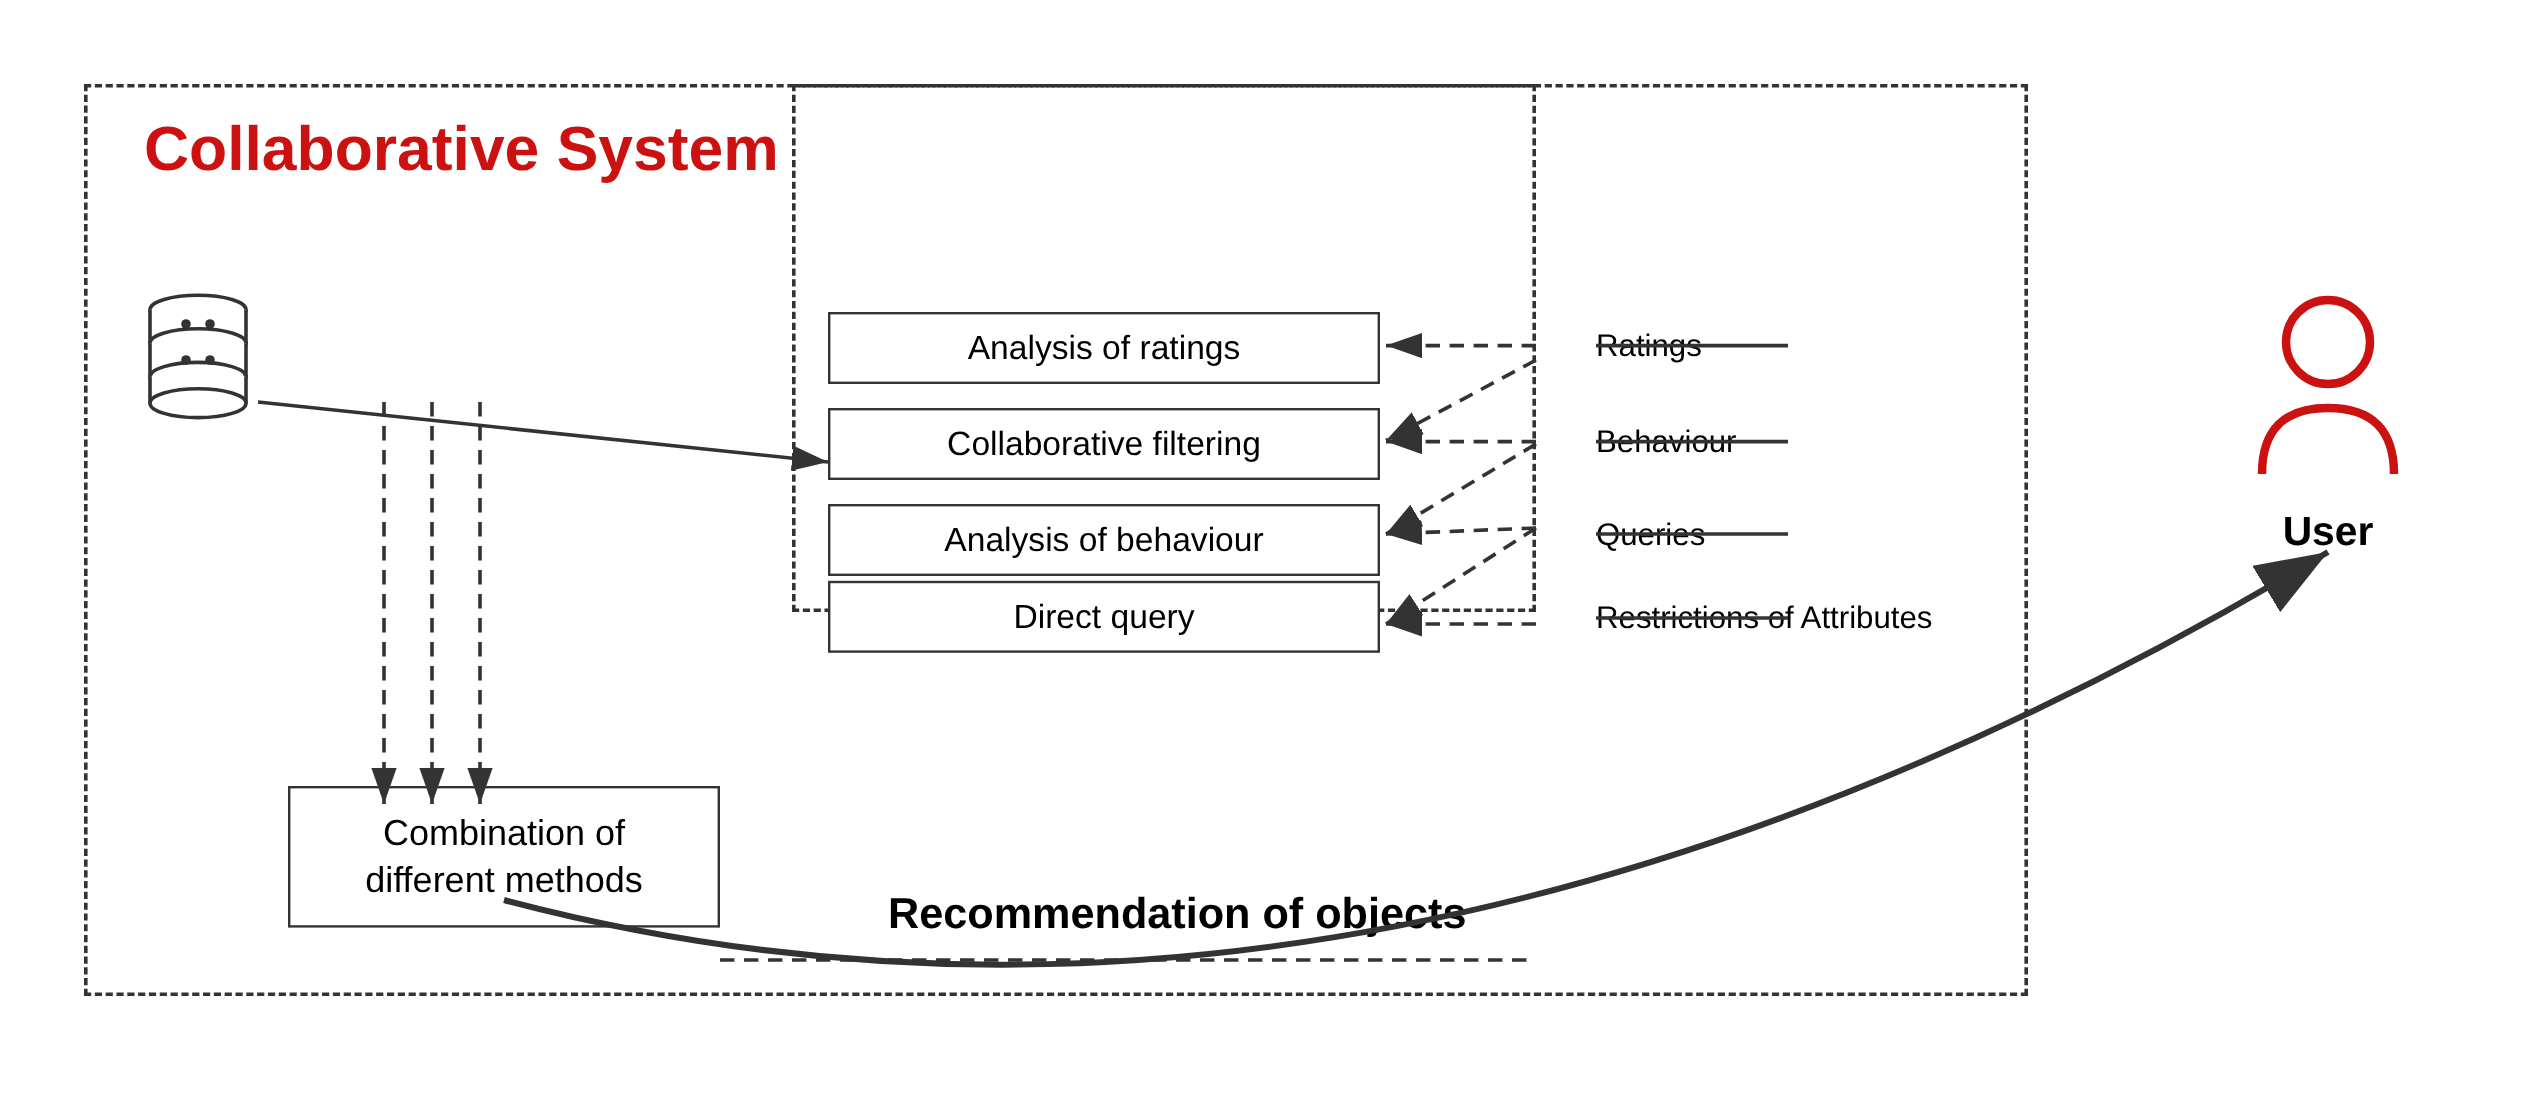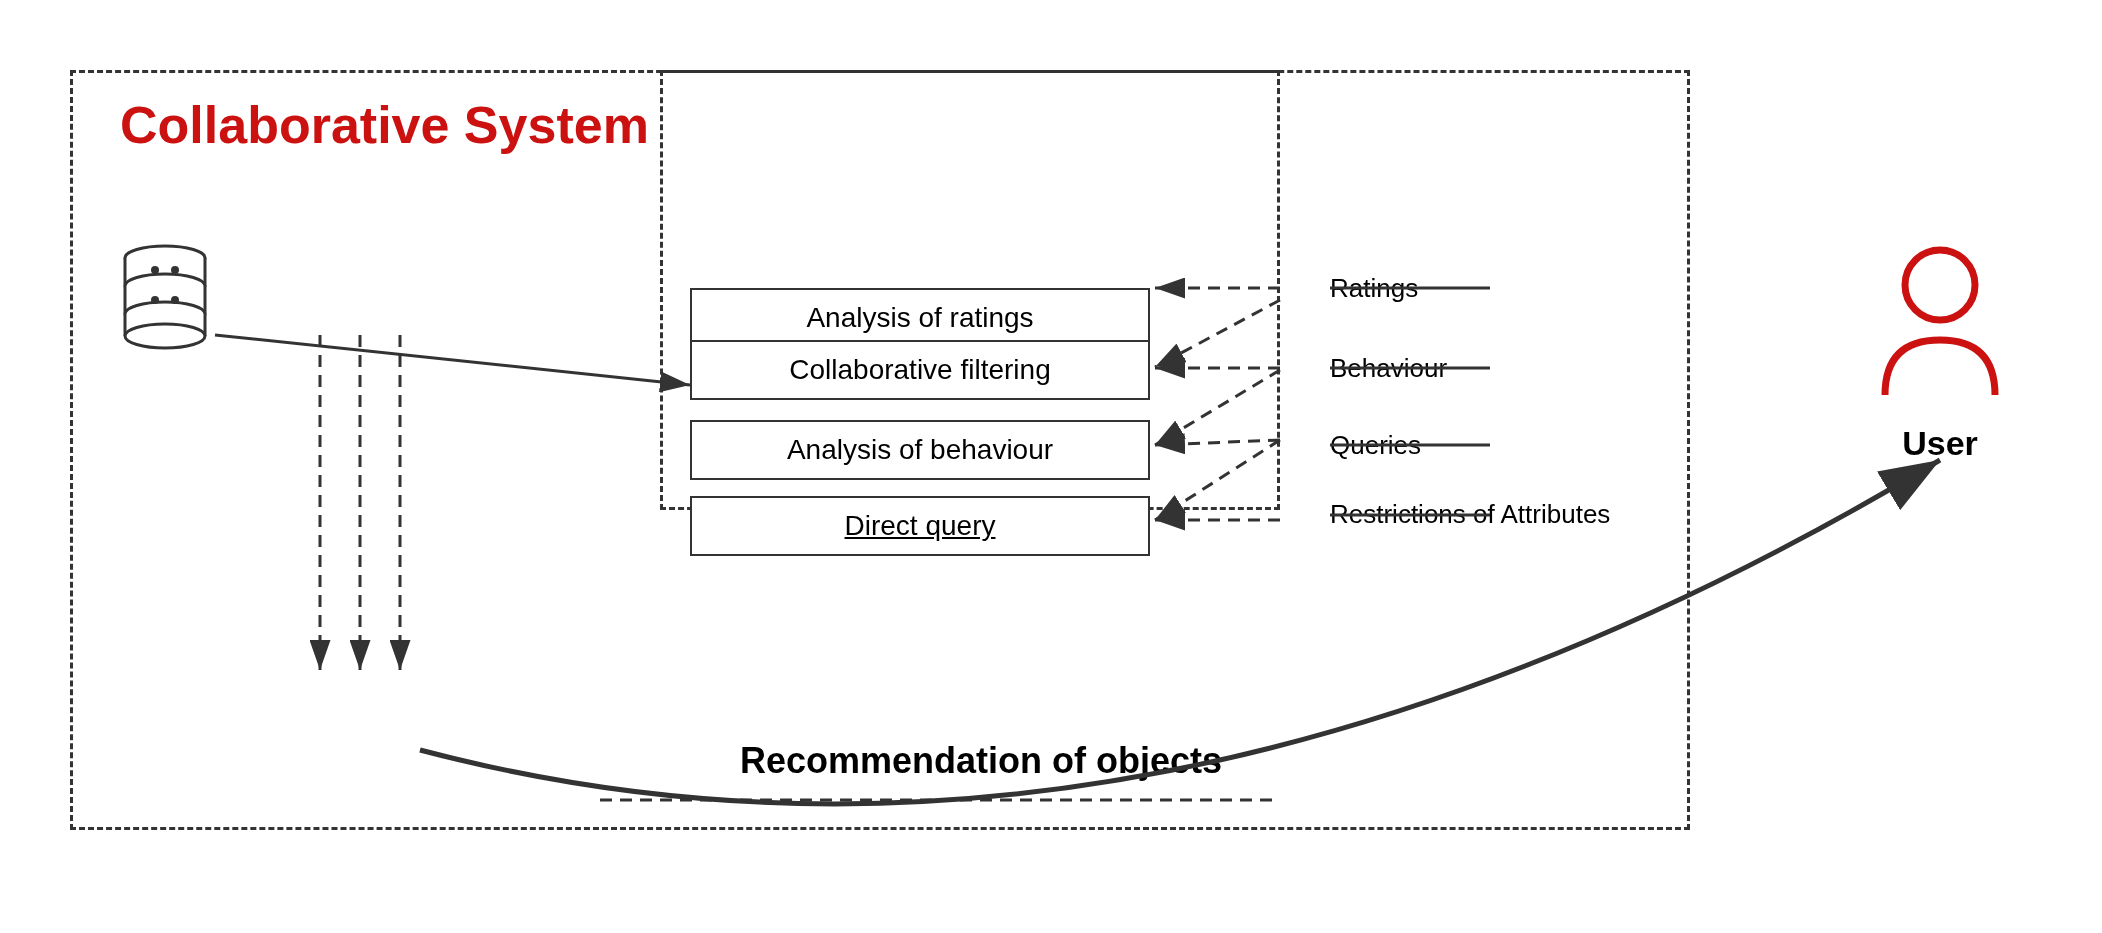--- a/index.html
+++ b/index.html
@@ -66,24 +66,24 @@
     
     .method-box {
       position: absolute;
       border: 2px solid #333;
       font-size: 28px;
       text-align: center;
       padding: 12px 20px;
       background: #fff;
       width: 460px;
     }
-    .method-ratings { top: 220px; left: 650px; margin-top: 28px; }
+    .method-ratings { top: 220px; left: 650px; }
     .method-collab  { top: 300px; left: 650px; }
     .method-behaviour { top: 380px; left: 650px; }
-    .method-query   { top: 456px; left: 650px; text-decoration: underline; }
+    .method-query   { top: 444px; left: 650px; }
 
     
     .combination-box {
       position: absolute;
       top: 615px;
       left: 200px;
       border: 2px solid #333;
       font-size: 30px;
       text-align: center;
       padding: 18px 30px;
@@ -181,20 +181,23 @@
   <div class="method-box method-behaviour">
     <span>Analysis of behaviour</span>
   </div>
   <div class="method-box method-collab">
     <span>Collaborative filtering</span>
   </div>
   <div class="method-box method-query">
     <span>Direct query</span>
   </div>
 
+  <div class="combination-box">
+    <span>Combination of different methods</span>
+  </div>
 
   <div class="right-label label-ratings">Ratings</div>
   <div class="right-label label-behaviour">Behaviour</div>
   <div class="right-label label-queries">Queries</div>
   <div class="right-label label-restrictions">Restrictions of Attributes</div>
 
   <div class="user-icon">
     <svg width="120" height="160" viewBox="0 0 120 160" xmlns="http://www.w3.org/2000/svg">
 
       <circle cx="60" cy="45" r="35" fill="none" stroke="#cc1111" stroke-width="7"></circle>

